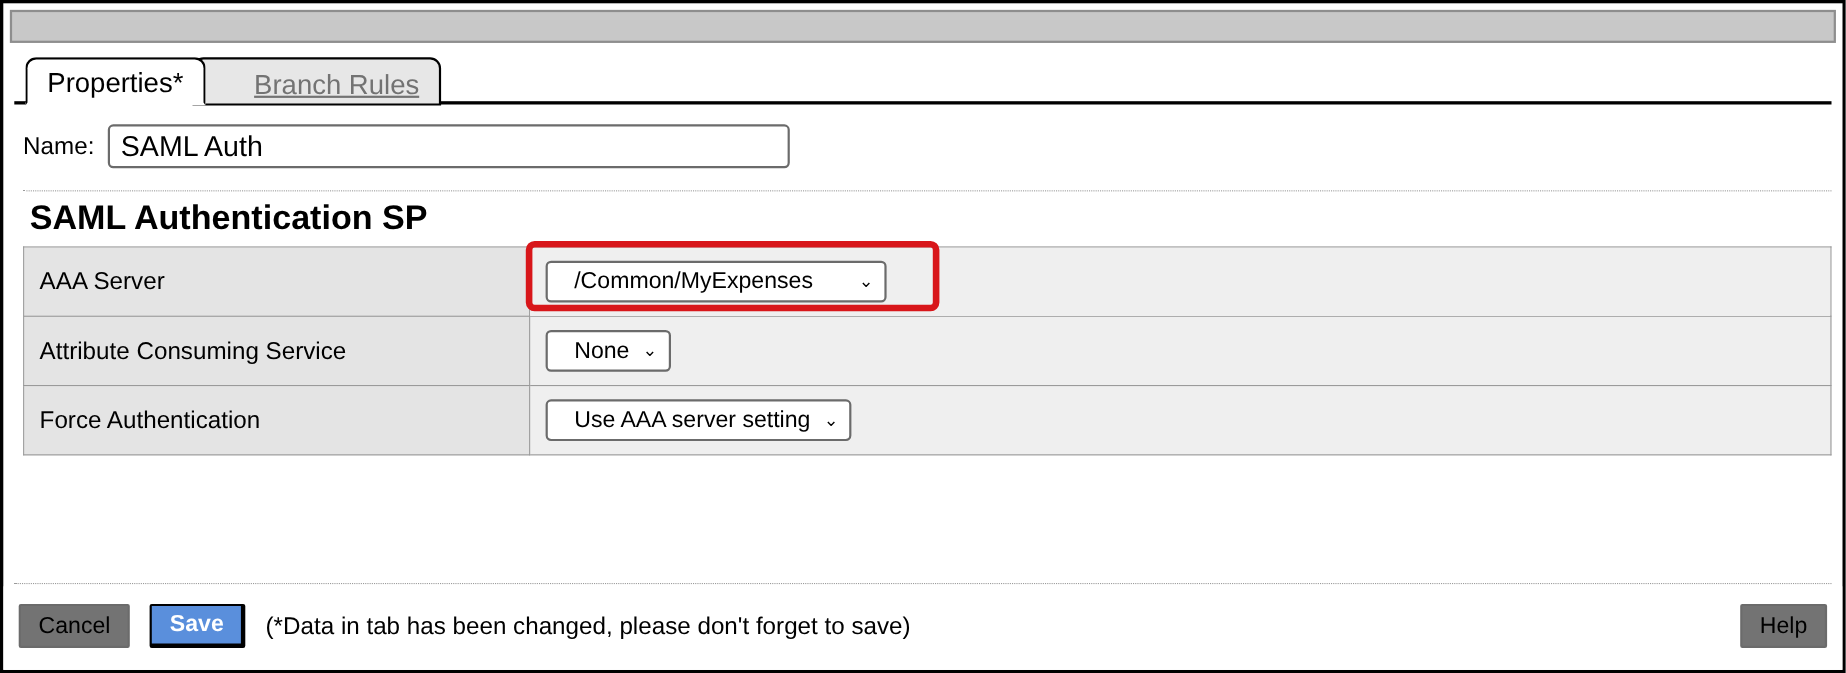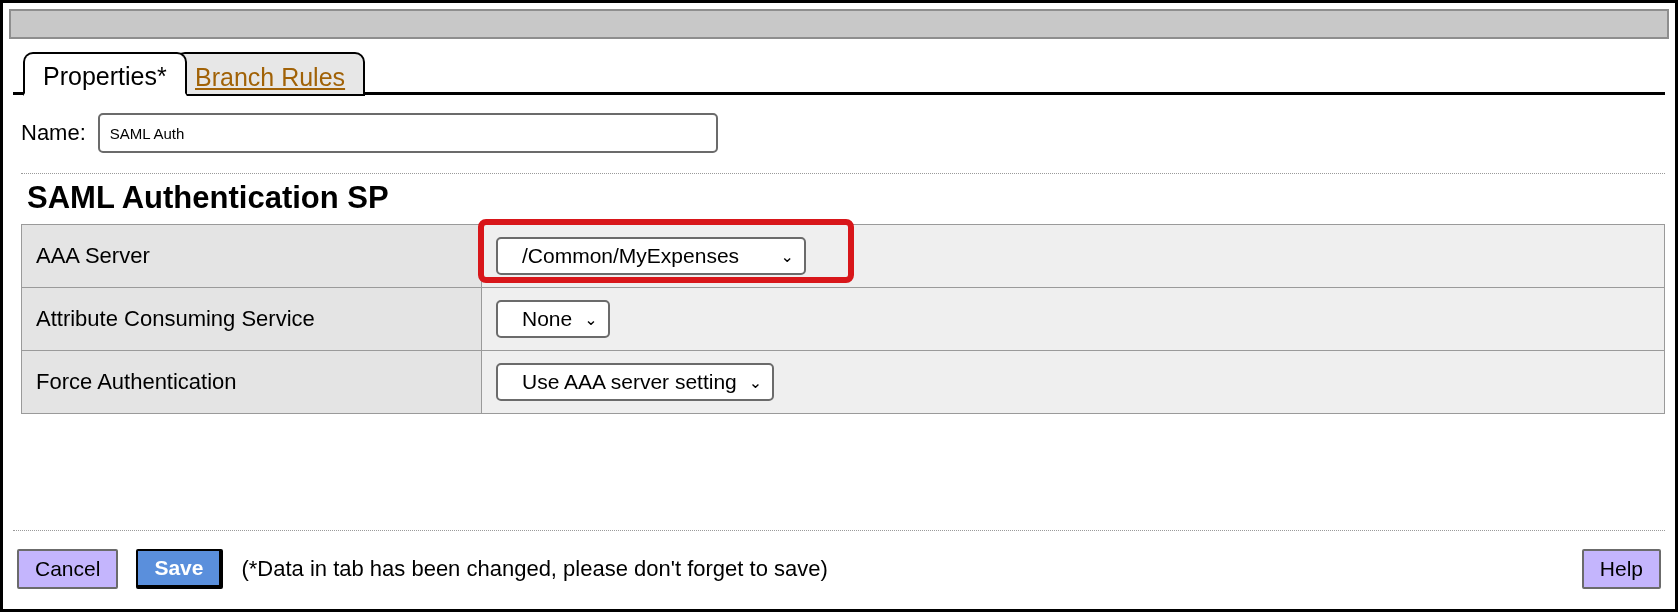--- a/index.html
+++ b/index.html
@@ -49,41 +49,42 @@
     cursor: pointer;
     display: flex;
     align-items: center;
   }
   .tab.active {
     background: #fff;
     border-bottom: 3px solid #fff;
     z-index: 2;
   }
   .tab.inactive a {
-    color: #a16207;
+    color: #737373;
     text-decoration: underline;
+    margin-left: 36px;
   }
   .tab1 { left: 20px; }
   .tab2 { left: 172px; }
 
   .content {
     padding: 18px 10px 0 18px;
   }
 
   .namerow {
     display: flex;
     align-items: center;
     gap: 12px;
     margin-bottom: 20px;
     font-size: 22px;
   }
   .namerow input {
     height: 40px;
     width: 620px;
-    font-size: 15px;
+    font-size: 26px;
     padding: 2px 10px;
     border: 2px solid #6b6b6b;
     border-radius: 5px;
   }
 
   .section-title {
     font-weight: bold;
     font-size: 31px;
     margin: 6px 0 8px 6px;
   }
@@ -147,21 +148,21 @@
     gap: 18px;
     font-size: 22px;
     background: #fff;
   }
   .footer .note { flex: 1; }
   .btn {
     height: 40px;
     padding: 0 16px;
     font-size: 21px;
     border: 2px solid #6b6b6b;
-    background: #c4b5fd;
+    background: #737373;
     cursor: pointer;
     border-radius: 2px;
   }
   .btn.save {
     background: #5a8fdc;
     color: #fff;
     font-weight: bold;
     border: 2px solid #000;
     border-right-width: 4px;
     border-bottom-width: 4px;

